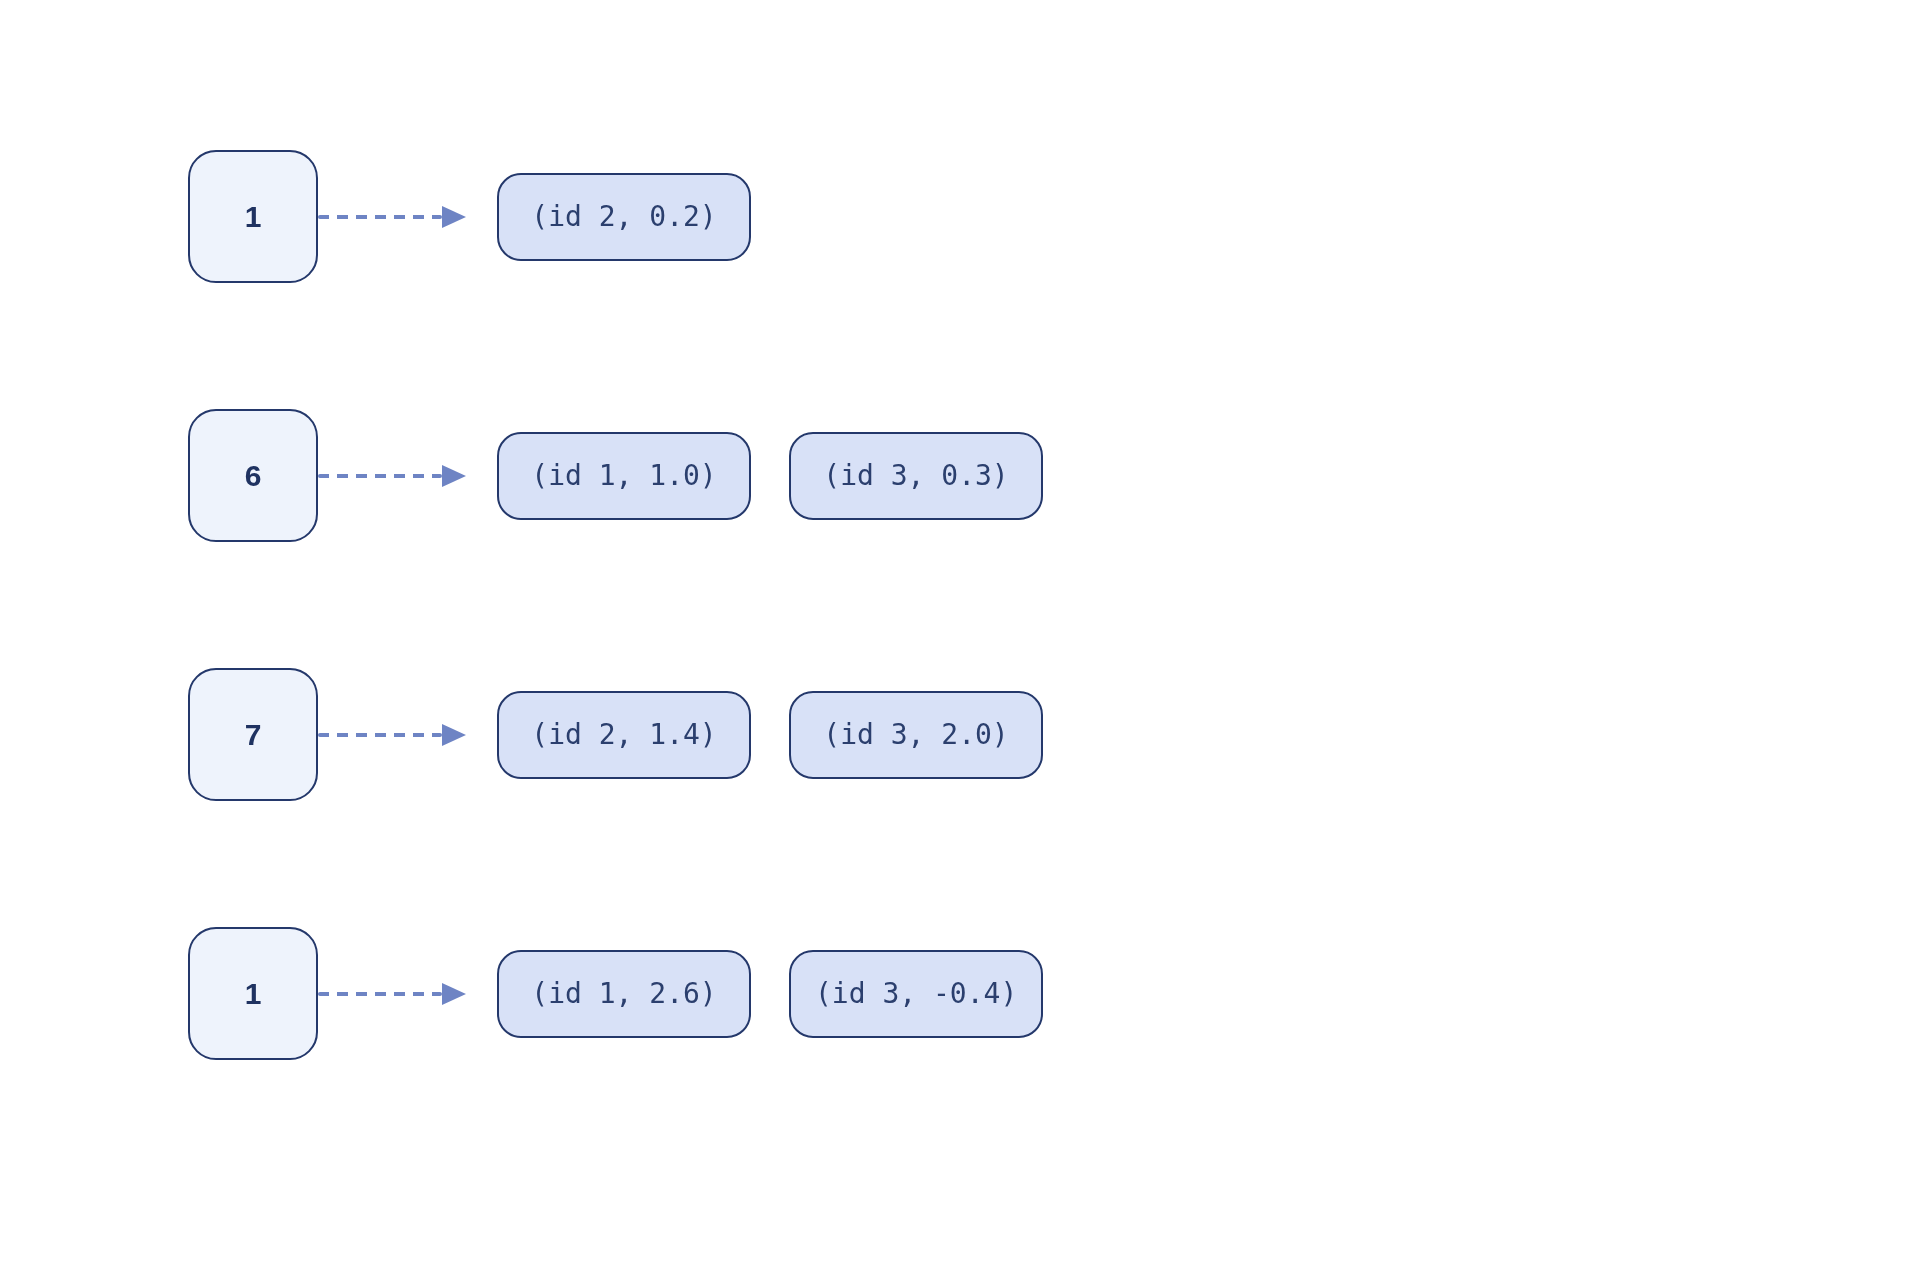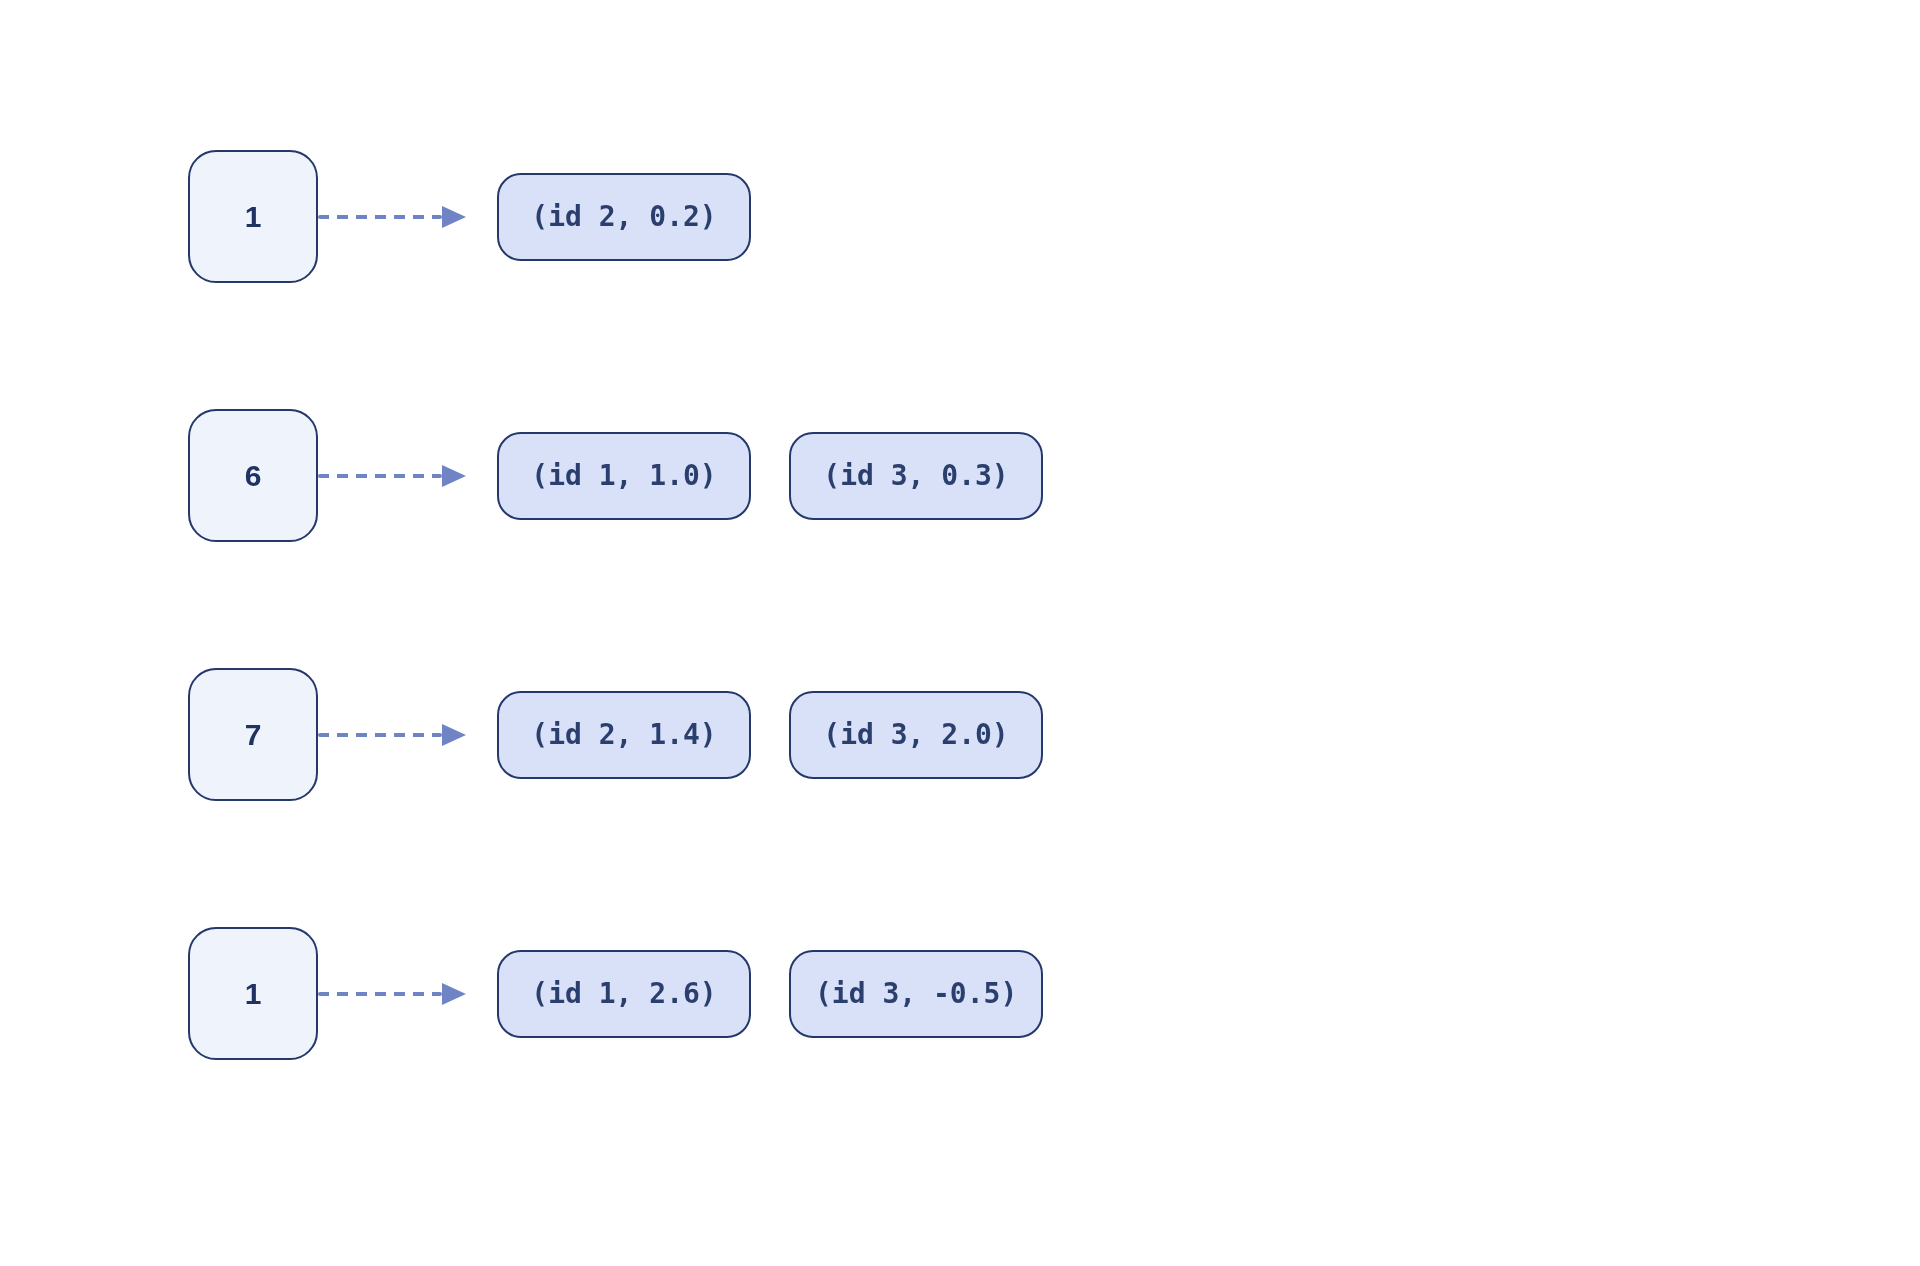--- a/index.html
+++ b/index.html
@@ -64,21 +64,21 @@
     margin-left:31px;
   }
   .value-chip{
     min-width:254px;height:88px;
     padding:0 24px;
     background:var(--value-fill);
     border:2.5px solid var(--border);
     border-radius:24px;
     display:flex;align-items:center;justify-content:center;
     font-family:"DejaVu Sans Mono", monospace;
-    font-size:28px;font-weight:700;
+    font-size:28px;font-weight:400;
     color:var(--text);
     white-space:nowrap;
   }
 </style>
 </head>
 <body>
 
 <div class="canvas" id="canvas">
   <div class="row">
     <div class="key-node">
@@ -137,17 +137,17 @@
     </div>
     <div class="arrow">
       <div class="arrow-line"></div>
       <div class="arrow-head"></div>
     </div>
     <div class="values">
         <div class="value-chip">
           <span>(id 1, 2.6)</span>
         </div>
         <div class="value-chip">
-          <span>(id 3, -0.5)</span>
+          <span>(id 3, -0.4)</span>
         </div>
       </div>
   </div>
 </div>
 
 </body></html>

